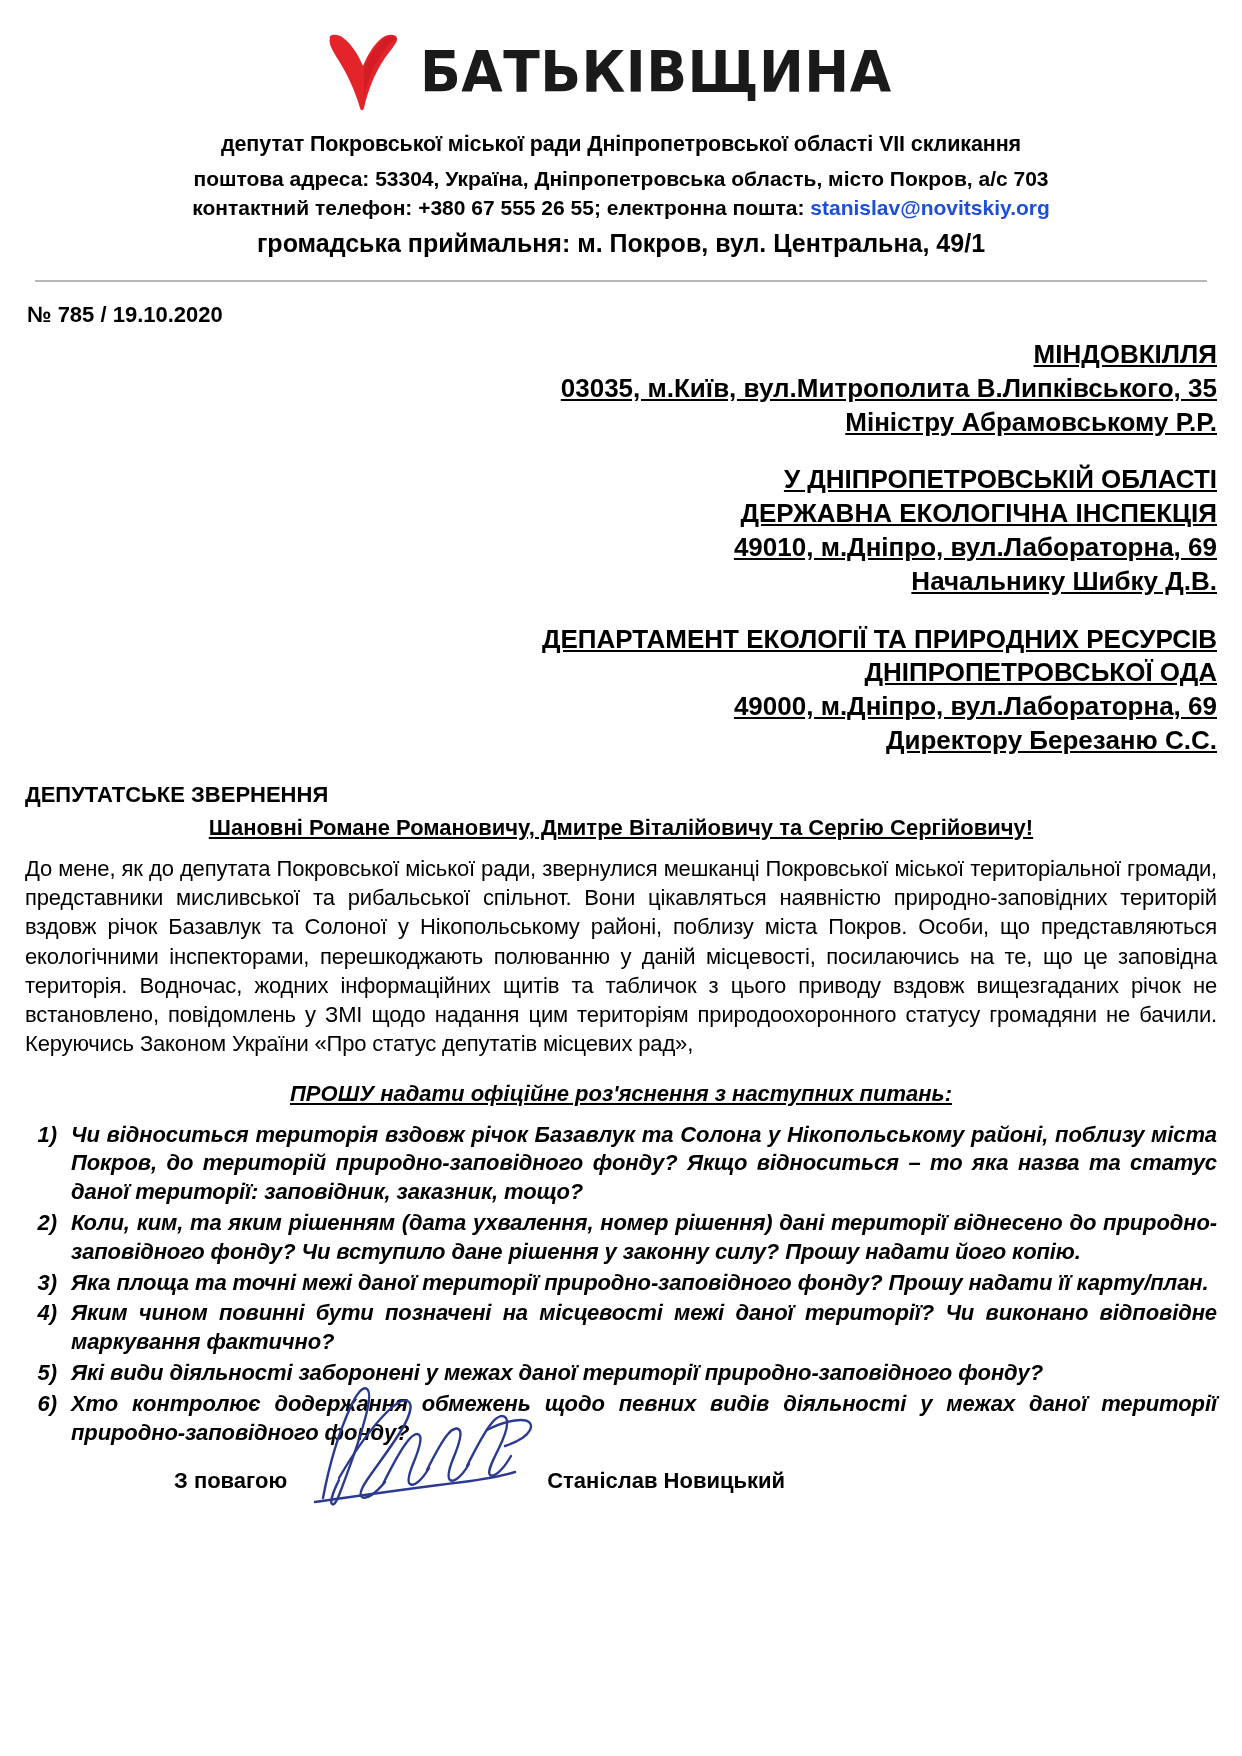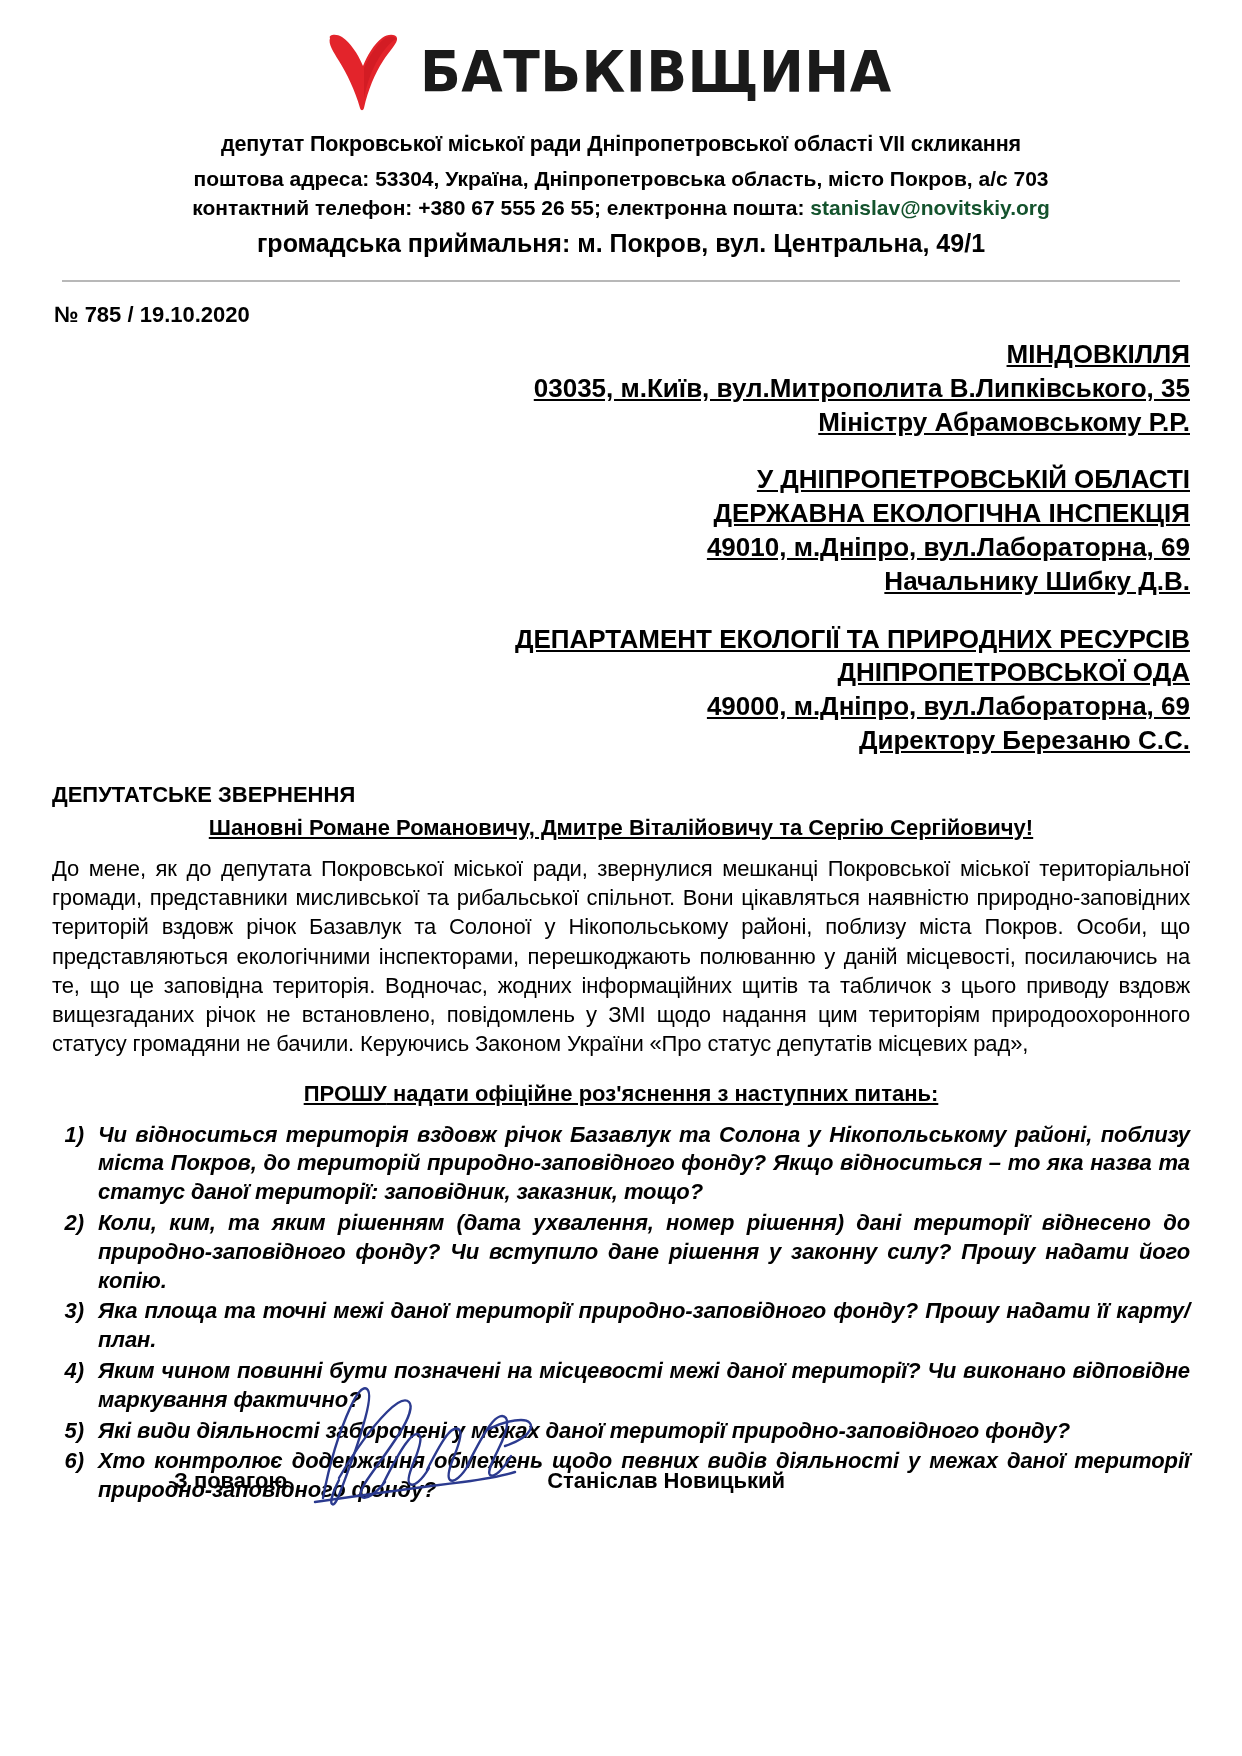--- a/index.html
+++ b/index.html
@@ -12,21 +12,21 @@
     color: #000000;
   }
   .page {
     position: relative;
     width: 1242px;
     height: 1756px;
     margin: 0 auto;
     background: #ffffff;
     overflow: hidden;
     box-sizing: border-box;
-    padding: 0 52px;
+    padding: 0 25px;
   }
 
   
   .letterhead {
     padding-top: 26px;
   }
   .logo-row {
     display: flex;
     align-items: center;
     justify-content: center;
@@ -71,21 +71,21 @@
     font-size: 21px;
     font-weight: bold;
     margin-top: 10px;
   }
   .lh-contact {
     font-size: 21px;
     font-weight: bold;
     margin-top: 5px;
   }
   .email {
-    color: #14532d;
+    color: #1d4ed8;
   }
   .lh-office {
     font-size: 25px;
     font-weight: bold;
     margin-top: 9px;
   }
 
   .divider {
     border: none;
     border-top: 2px solid #b8b8b8;
@@ -144,20 +144,21 @@
   }
 
   .request-heading {
     text-align: center;
     font-size: 22px;
     font-weight: bold;
     margin-top: 22px;
   }
   .request-heading u {
     text-decoration: underline;
+    font-style: italic;
   }
 
   
   .questions {
     margin: 14px 0 0 0;
     padding: 0;
     list-style: none;
   }
   .question-item {
     display: flex;

